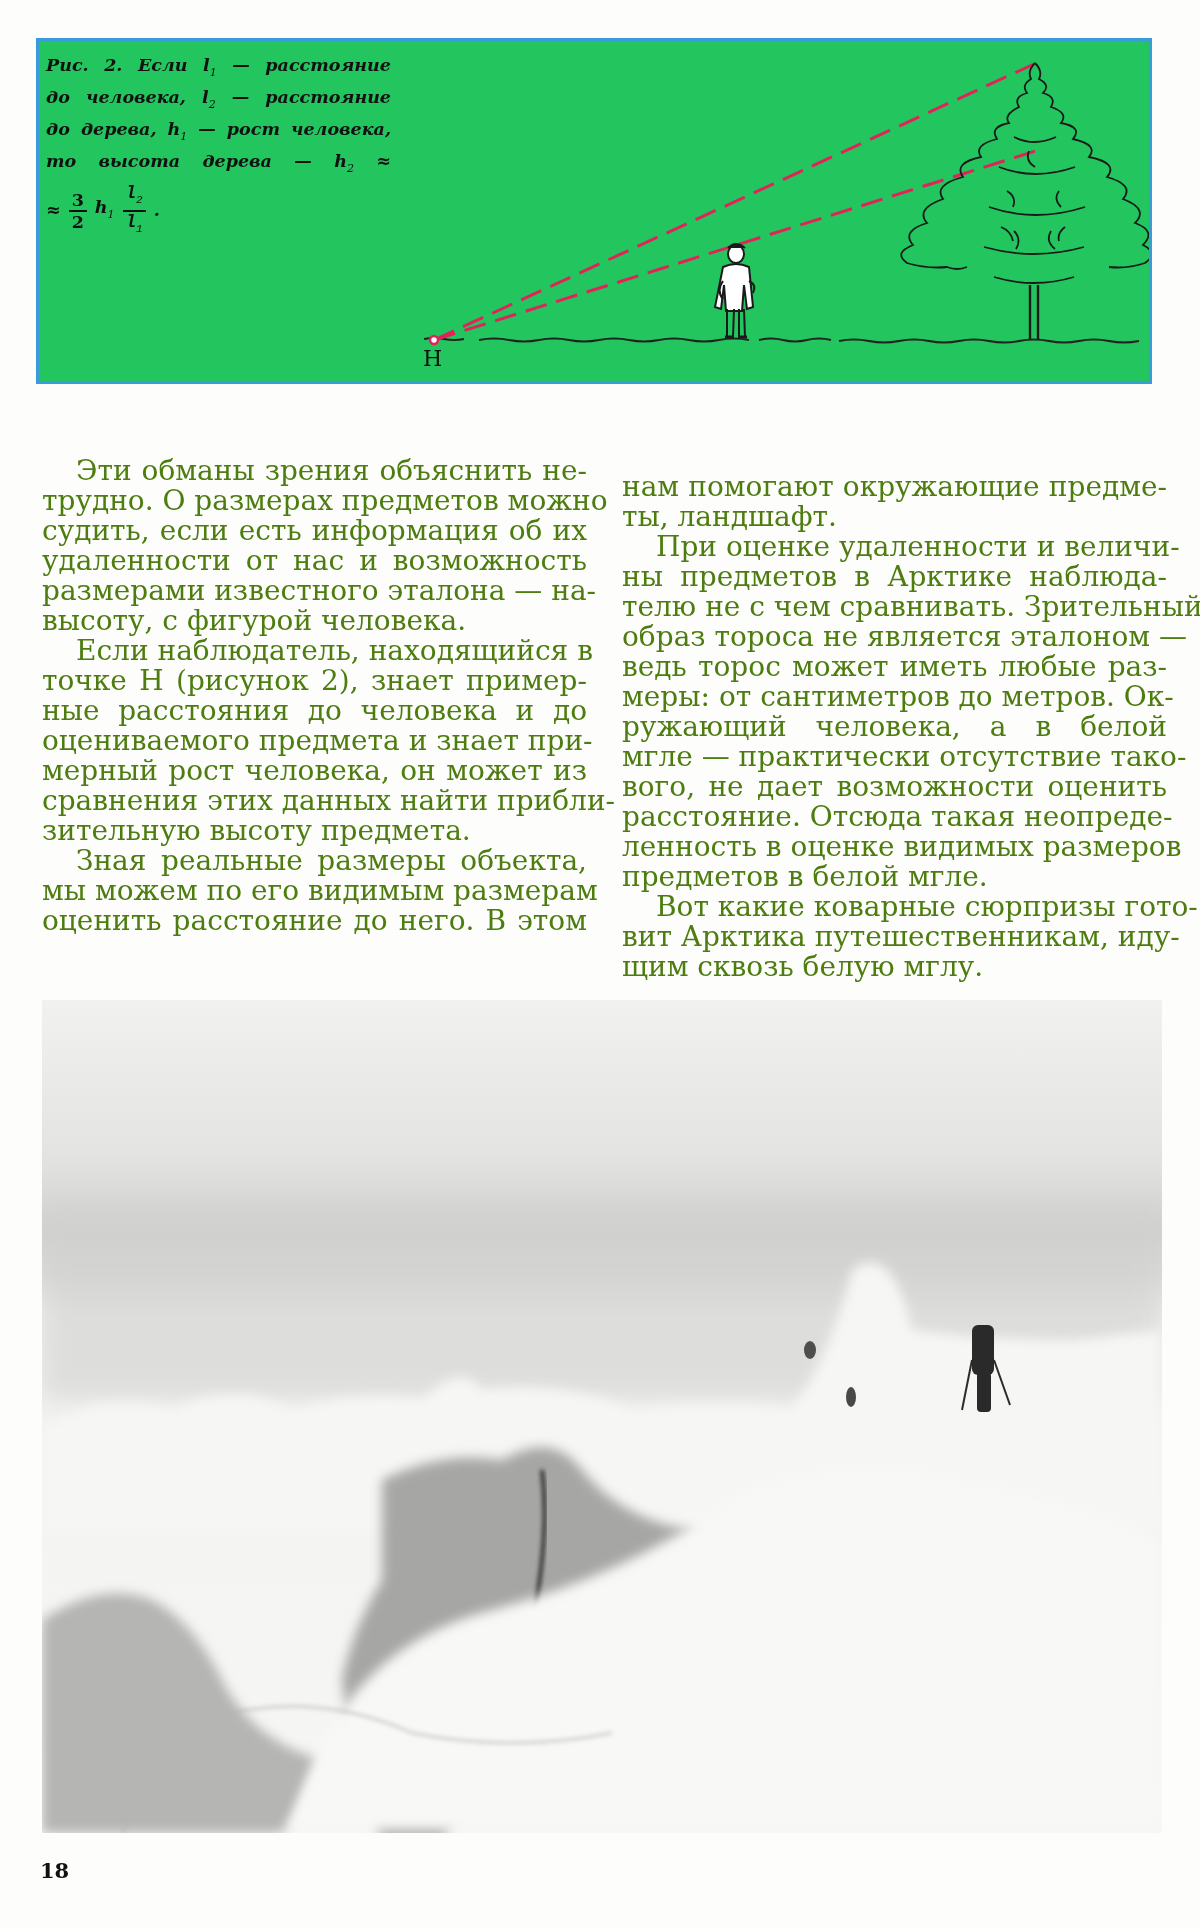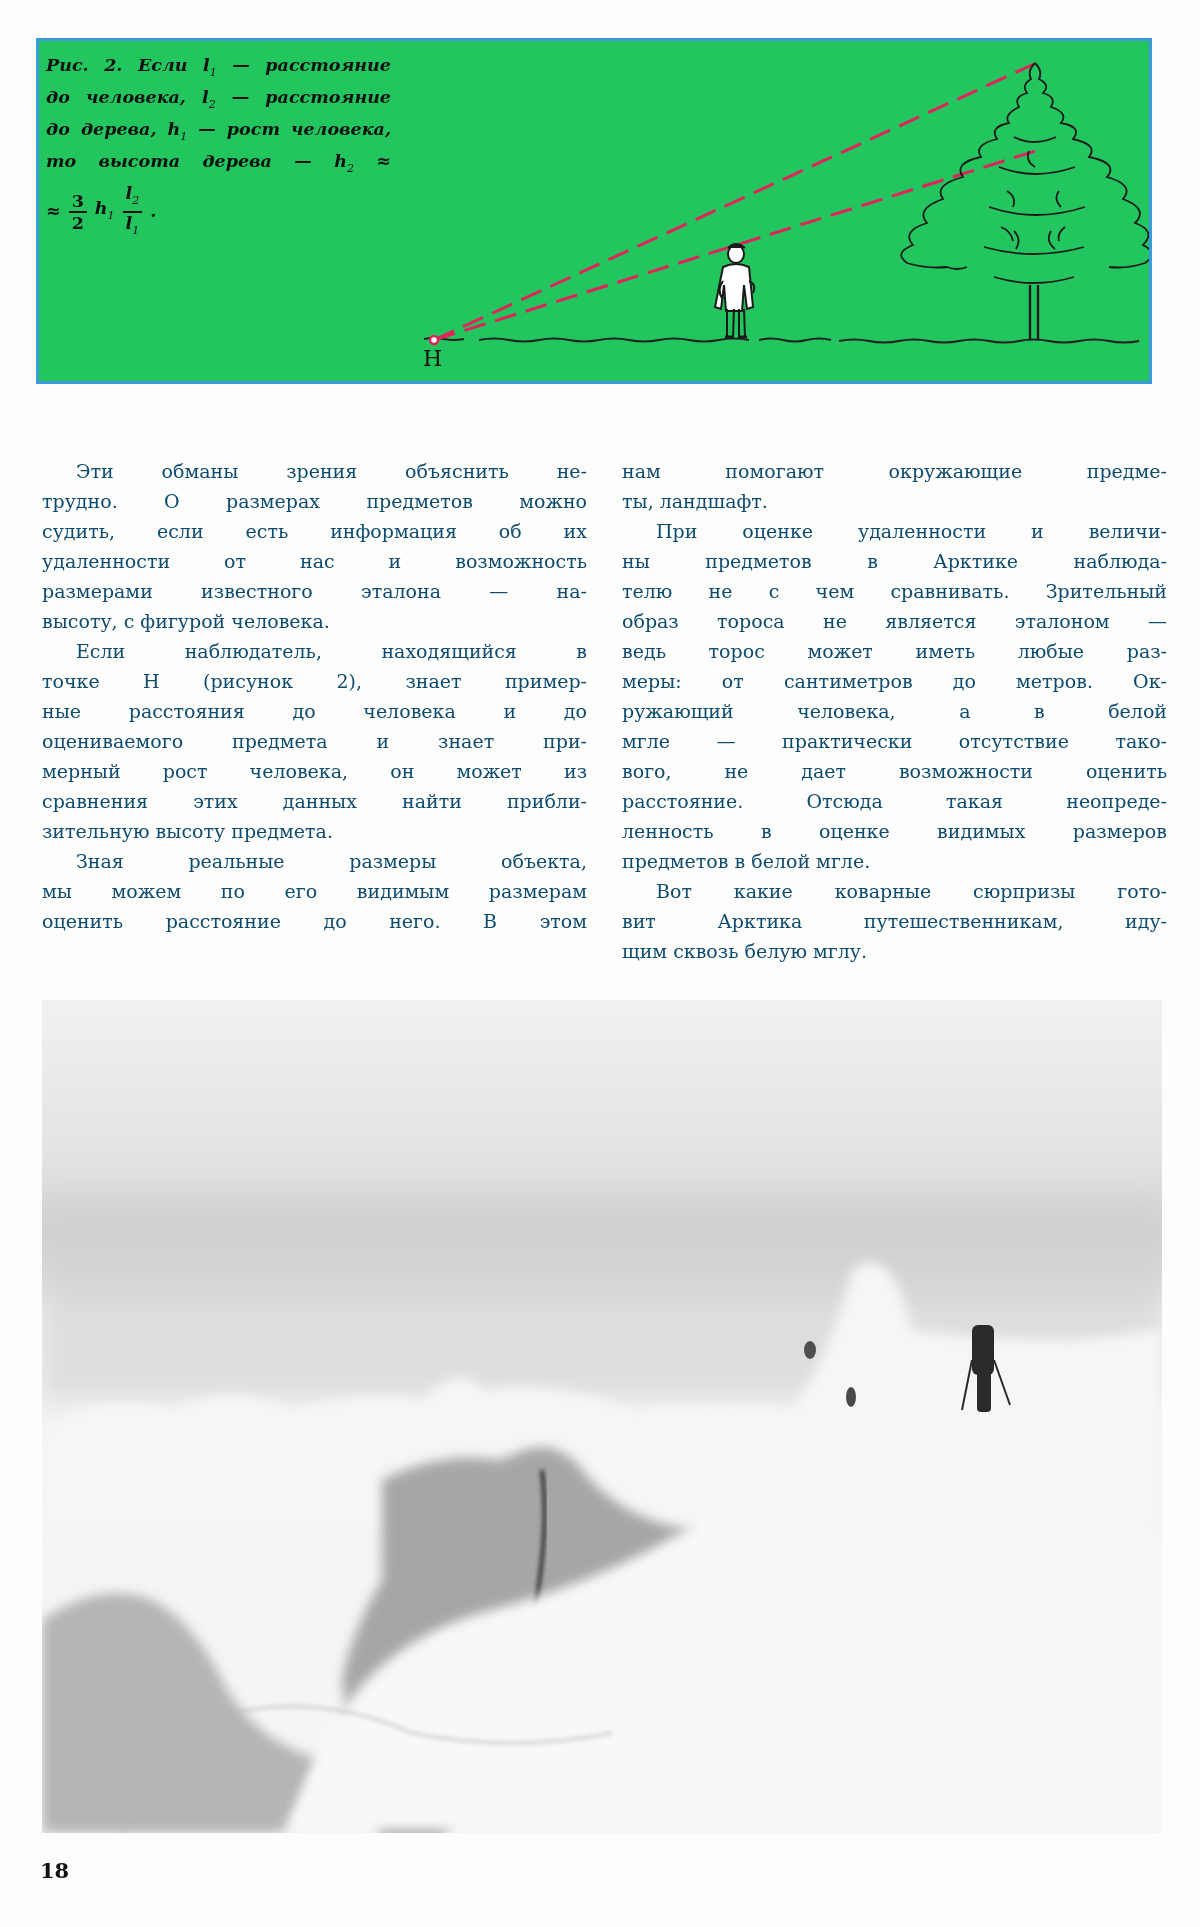--- a/index.html
+++ b/index.html
@@ -15,34 +15,34 @@
   }
   .caption {
     position: absolute; left: 7px; top: 12px; width: 345px;
     font-family: "DejaVu Serif", serif; font-style: italic; font-weight: bold;
     font-size: 17.5px; line-height: 24.5px; text-align: justify; color: #111;
   }
   .caption .l { display: block; text-align: justify; text-align-last: justify; }
   .caption .formula { display: flex; align-items: center; gap: 8px; margin-top: 2px; font-style: italic; }
   .frac { display: inline-flex; flex-direction: column; align-items: center; line-height: 20px; font-style: normal; }
   .frac .num { border-bottom: 2px solid #111; padding: 0 3px; }
-  .frac.it { font-style: italic; }
+  .frac.it { font-style: italic; font-family: Liberation Mono, monospace; }
   sub { font-size: 11px; font-weight: normal; }
   .diagram { position: absolute; left: 0; top: 0; width: 1110px; height: 340px; }
   .hlabel {
     position: absolute; left: 384px; top: 305px;
     font-family: "DejaVu Serif", serif; font-size: 22px; color: #111;
   }
   .col {
     position: absolute; top: 456px; width: 545px;
-    font-family: "DejaVu Serif", serif; font-size: 19px; line-height: 30px;
-    text-align: justify; color: #0c4a6e;
+    font-family: "DejaVu Serif", serif; font-size: 28px; line-height: 30px;
+    text-align: justify; color: #4d7c0f;
   }
   .col-left { left: 42px; }
-  .col-right { left: 622px; }
+  .col-right { left: 622px; margin-top: 16px; }
   .col p { margin: 0; }
   .col .line { display: block; text-align: justify; text-align-last: justify; white-space: nowrap; }
   .col .line.last { text-align-last: left; }
   .col .line.indent { padding-left: 34px; }
   .photo {
     position: absolute; left: 42px; top: 1000px; width: 1120px; height: 833px;
     overflow: hidden;
     background:
       linear-gradient(180deg, #f1f1f0 0%, #e4e4e3 18%, #d2d2d1 28%, #dcdcdb 33%, #efefee 38%, #f4f4f3 60%, #f6f6f5 100%);
   }

